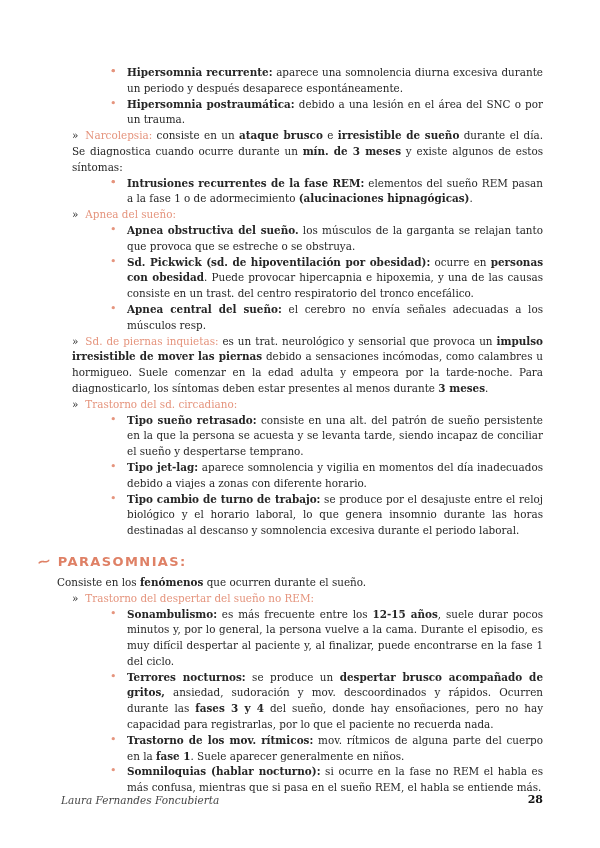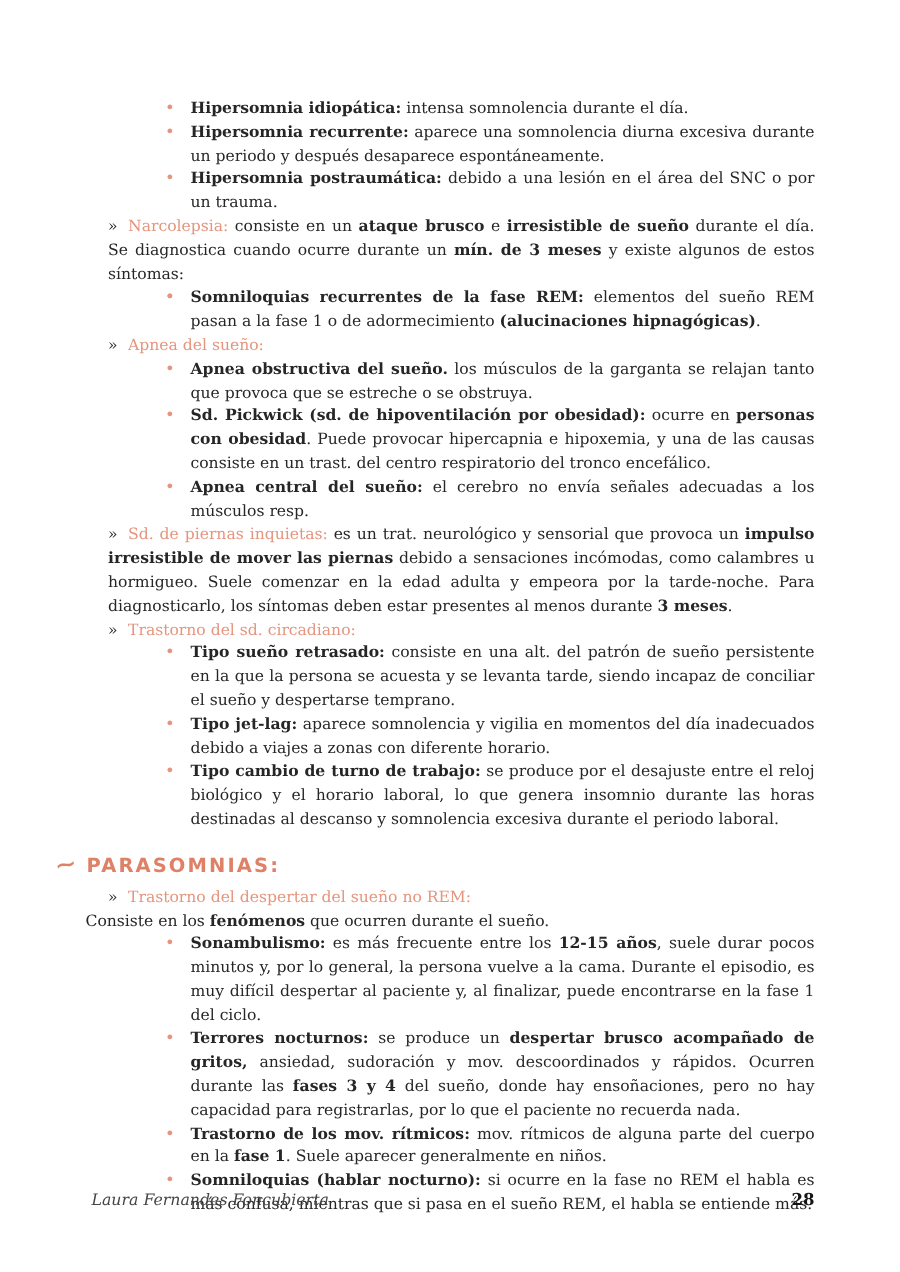--- a/index.html
+++ b/index.html
@@ -34,38 +34,38 @@
   .footer-page{
     position:absolute;right:57px;top:793px;font-weight:bold;
     font-size:11px;color:#141414;
   }
 </style>
 </head>
 <body>
 
 <div class="page">
   <main>
-      <div class="blk l2"><span class="dot">•</span><span class="runs"><span class="b">Hipersomnia idiopática:</span><span> intensa somnolencia durante el día.</span></span></div>
+      <div class="blk l2"><span class="dot">•</span></div>
       <div class="blk l2"><span class="dot">•</span><span class="runs"><span class="b">Hipersomnia recurrente:</span><span> aparece una somnolencia diurna excesiva durante un periodo y después desaparece espontáneamente.</span></span></div>
       <div class="blk l2"><span class="dot">•</span><span class="runs"><span class="b">Hipersomnia postraumática:</span><span> debido a una lesión en el área del SNC o por un trauma.</span></span></div>
       <div class="blk l1"><span class="chev">»</span><span class="runs"><span class="a">Narcolepsia:</span><span> consiste en un </span><span class="b">ataque brusco</span><span> e </span><span class="b">irresistible de sueño</span><span> durante el día. Se diagnostica cuando ocurre durante un </span><span class="b">mín. de 3 meses</span><span> y existe algunos de estos síntomas:</span></span></div>
       <div class="blk l2"><span class="dot">•</span></div>
-      <div class="blk l2"><span class="dot">•</span><span class="runs"><span class="b">Somniloquias recurrentes de la fase REM:</span><span> elementos del sueño REM pasan a la fase 1 o de adormecimiento </span><span class="b">(alucinaciones hipnagógicas)</span><span>.</span></span></div>
+      <div class="blk l2"><span class="dot">•</span><span class="runs"><span class="b">Intrusiones recurrentes de la fase REM:</span><span> elementos del sueño REM pasan a la fase 1 o de adormecimiento </span><span class="b">(alucinaciones hipnagógicas)</span><span>.</span></span></div>
       <div class="blk l1"><span class="chev">»</span><span class="runs"><span class="a">Apnea del sueño:</span></span></div>
       <div class="blk l2"><span class="dot">•</span><span class="runs"><span class="b">Apnea obstructiva del sueño.</span><span> los músculos de la garganta se relajan tanto que provoca que se estreche o se obstruya.</span></span></div>
       <div class="blk l2"><span class="dot">•</span><span class="runs"><span class="b">Sd. Pickwick (sd. de hipoventilación por obesidad):</span><span> ocurre en </span><span class="b">personas con obesidad</span><span>. Puede provocar hipercapnia e hipoxemia, y una de las causas consiste en un trast. del centro respiratorio del tronco encefálico.</span></span></div>
       <div class="blk l2"><span class="dot">•</span><span class="runs"><span class="b">Apnea central del sueño:</span><span> el cerebro no envía señales adecuadas a los músculos resp.</span></span></div>
       <div class="blk l1"><span class="chev">»</span><span class="runs"><span class="a">Sd. de piernas inquietas:</span><span> es un trat. neurológico y sensorial que provoca un </span><span class="b">impulso irresistible de mover las piernas</span><span> debido a sensaciones incómodas, como calambres u hormigueo. Suele comenzar en la edad adulta y empeora por la tarde-noche. Para diagnosticarlo, los síntomas deben estar presentes al menos durante </span><span class="b">3 meses</span><span>.</span></span></div>
       <div class="blk l1"><span class="chev">»</span><span class="runs"><span class="a">Trastorno del sd. circadiano:</span></span></div>
       <div class="blk l2"><span class="dot">•</span><span class="runs"><span class="b">Tipo sueño retrasado:</span><span> consiste en una alt. del patrón de sueño persistente en la que la persona se acuesta y se levanta tarde, siendo incapaz de conciliar el sueño y despertarse temprano.</span></span></div>
       <div class="blk l2"><span class="dot">•</span><span class="runs"><span class="b">Tipo jet-lag:</span><span> aparece somnolencia y vigilia en momentos del día inadecuados debido a viajes a zonas con diferente horario.</span></span></div>
       <div class="blk l2"><span class="dot">•</span><span class="runs"><span class="b">Tipo cambio de turno de trabajo:</span><span> se produce por el desajuste entre el reloj biológico y el horario laboral, lo que genera insomnio durante las horas destinadas al descanso y somnolencia excesiva durante el periodo laboral.</span></span></div>
       <div class="blk header"><span class="squig">~</span><span class="runs"><span>PARASOMNIAS:</span></span></div>
+      <div class="blk p"><span class="runs"><span>Consiste en los </span><span class="b">fenómenos</span><span> que ocurren durante el sueño.</span></span></div>
       <div class="blk l1"><span class="chev">»</span><span class="runs"><span class="a">Trastorno del despertar del sueño no REM:</span></span></div>
-      <div class="blk p"><span class="runs"><span>Consiste en los </span><span class="b">fenómenos</span><span> que ocurren durante el sueño.</span></span></div>
       <div class="blk l2"><span class="dot">•</span><span class="runs"><span class="b">Sonambulismo:</span><span> es más frecuente entre los </span><span class="b">12-15 años</span><span>, suele durar pocos minutos y, por lo general, la persona vuelve a la cama. Durante el episodio, es muy difícil despertar al paciente y, al finalizar, puede encontrarse en la fase 1 del ciclo.</span></span></div>
       <div class="blk l2"><span class="dot">•</span><span class="runs"><span class="b">Terrores nocturnos:</span><span> se produce un </span><span class="b">despertar brusco acompañado de gritos,</span><span> ansiedad, sudoración y mov. descoordinados y rápidos. Ocurren durante las </span><span class="b">fases 3 y 4</span><span> del sueño, donde hay ensoñaciones, pero no hay capacidad para registrarlas, por lo que el paciente no recuerda nada.</span></span></div>
       <div class="blk l2"><span class="dot">•</span><span class="runs"><span class="b">Trastorno de los mov. rítmicos:</span><span> mov. rítmicos de alguna parte del cuerpo en la </span><span class="b">fase 1</span><span>. Suele aparecer generalmente en niños.</span></span></div>
       <div class="blk l2"><span class="dot">•</span><span class="runs"><span class="b">Somniloquias (hablar nocturno):</span><span> si ocurre en la fase no REM el habla es más confusa, mientras que si pasa en el sueño REM, el habla se entiende más.</span></span></div>
     </main>
   <div class="footer-author">Laura Fernandes Foncubierta</div>
   <div class="footer-page">28</div>
 </div>
 
 </body></html>

